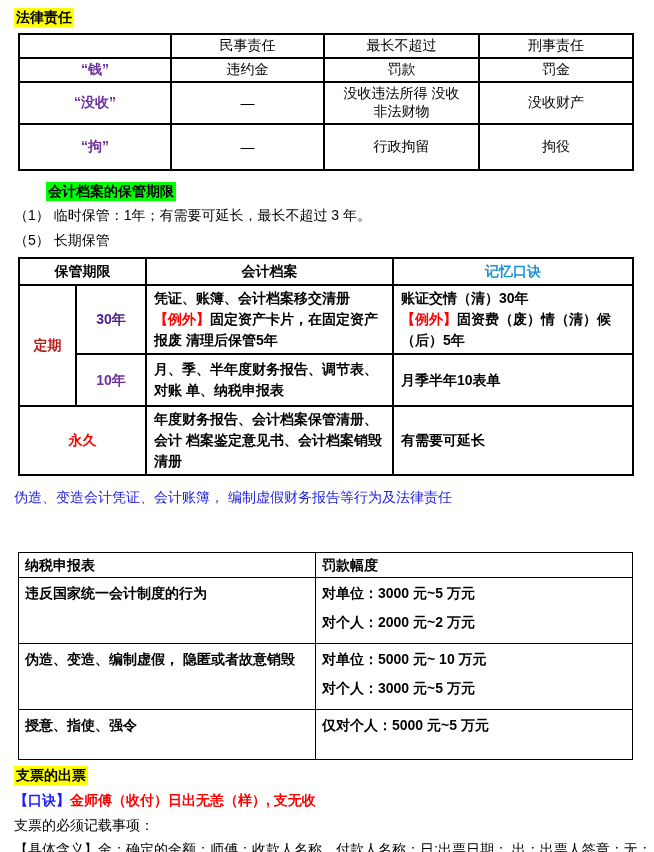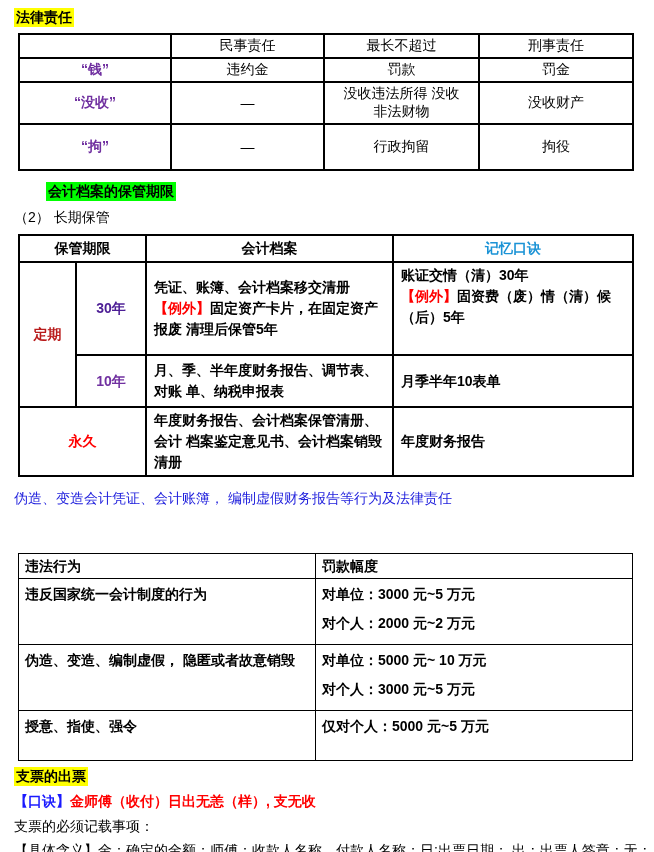--- a/index.html
+++ b/index.html
@@ -71,70 +71,71 @@
       <td class="center">—</td>
       <td class="center">行政拘留</td>
       <td class="center">拘役</td>
     </tr>
   </tbody>
     </table>
 
   <div class="para" style="margin-top:11px;padding-left:32px;">
     <span class="hl hl-green">会计档案的保管期限</span>
   </div>
-  <p class="para" style="margin-top:8px;">（2） 长期保管</p>
+  <p class="para" style="margin-top:6px;">（1） 临时保管：1年；有需要可延长，最长不超过 3 年。</p>
+  <p class="para" style="margin-top:8px;">（5） 长期保管</p>
 
   <table id="t2" class="t12" style="width:614px;margin-top:8px;">
     <colgroup>
         <col style="width:57px">
         <col style="width:70px">
         <col style="width:247px">
         <col style="width:240px">
       </colgroup>
     <tbody>
         <tr style="height:27px">
       <td colspan="2" class="center bold">保管期限</td>
       <td class="center bold">会计档案</td>
       <td class="center bold mnblue">记忆口诀</td>
     </tr>
     <tr style="height:60px">
       <td rowspan="2" class="center bold greentx">定期</td>
       <td class="center bold blue30">30年</td>
-      <td class="left bold" style="padding:14px 7px;">
+      <td class="left bold" style="padding:2px 7px;">
         <span>凭证、账簿、会计档案移交清册</span><br>
         <span class="red">【例外】</span><span>固定资产卡片，在固定资产报废 清理后保管5年</span>
       </td>
       <td class="left bold top" style="padding:2px 7px;">
         <span>账证交情（清）30年</span><br>
         <span class="red">【例外】</span><span>固资费（废）情（清）候（后）5年</span>
       </td>
     </tr>
     <tr style="height:52px">
       <td class="center bold purple">10年</td>
       <td class="left bold" style="padding:2px 7px;">月、季、半年度财务报告、调节表、对账 单、纳税申报表</td>
       <td class="left bold" style="padding:2px 7px;">月季半年10表单</td>
     </tr>
     <tr style="height:61px">
       <td colspan="2" class="center bold red">永久</td>
       <td class="left bold" style="padding:2px 7px;">年度财务报告、会计档案保管清册、会计 档案鉴定意见书、会计档案销毁清册</td>
-      <td class="left bold" style="padding:2px 7px;">年度财务报告</td>
+      <td class="left bold" style="padding:2px 7px;">有需要可延长</td>
     </tr>
   </tbody>
     </table>
 
   <p class="notnote">伪造、变造会计凭证、会计账簿， 编制虚假财务报告等行为及法律责任</p>
 
   <table id="t3" style="width:614px;margin-top:46px;">
     <colgroup>
         <col style="width:297px">
         <col style="width:317px">
       </colgroup>
     <tbody>
         <tr style="height:24px">
-      <td class="left bold">违法行为</td>
+      <td class="left bold">纳税申报表</td>
       <td class="left bold">罚款幅度</td>
     </tr>
     <tr style="height:66px">
       <td class="top bold" style="padding-top:5px;">违反国家统一会计制度的行为</td>
       <td class="top bold" style="padding-top:5px;">
         <div class="fine-line">对单位：3000 元~5 万元</div>
         <div class="fine-line">对个人：2000 元~2 万元</div>
       </td>
     </tr>
     <tr style="height:64px">

